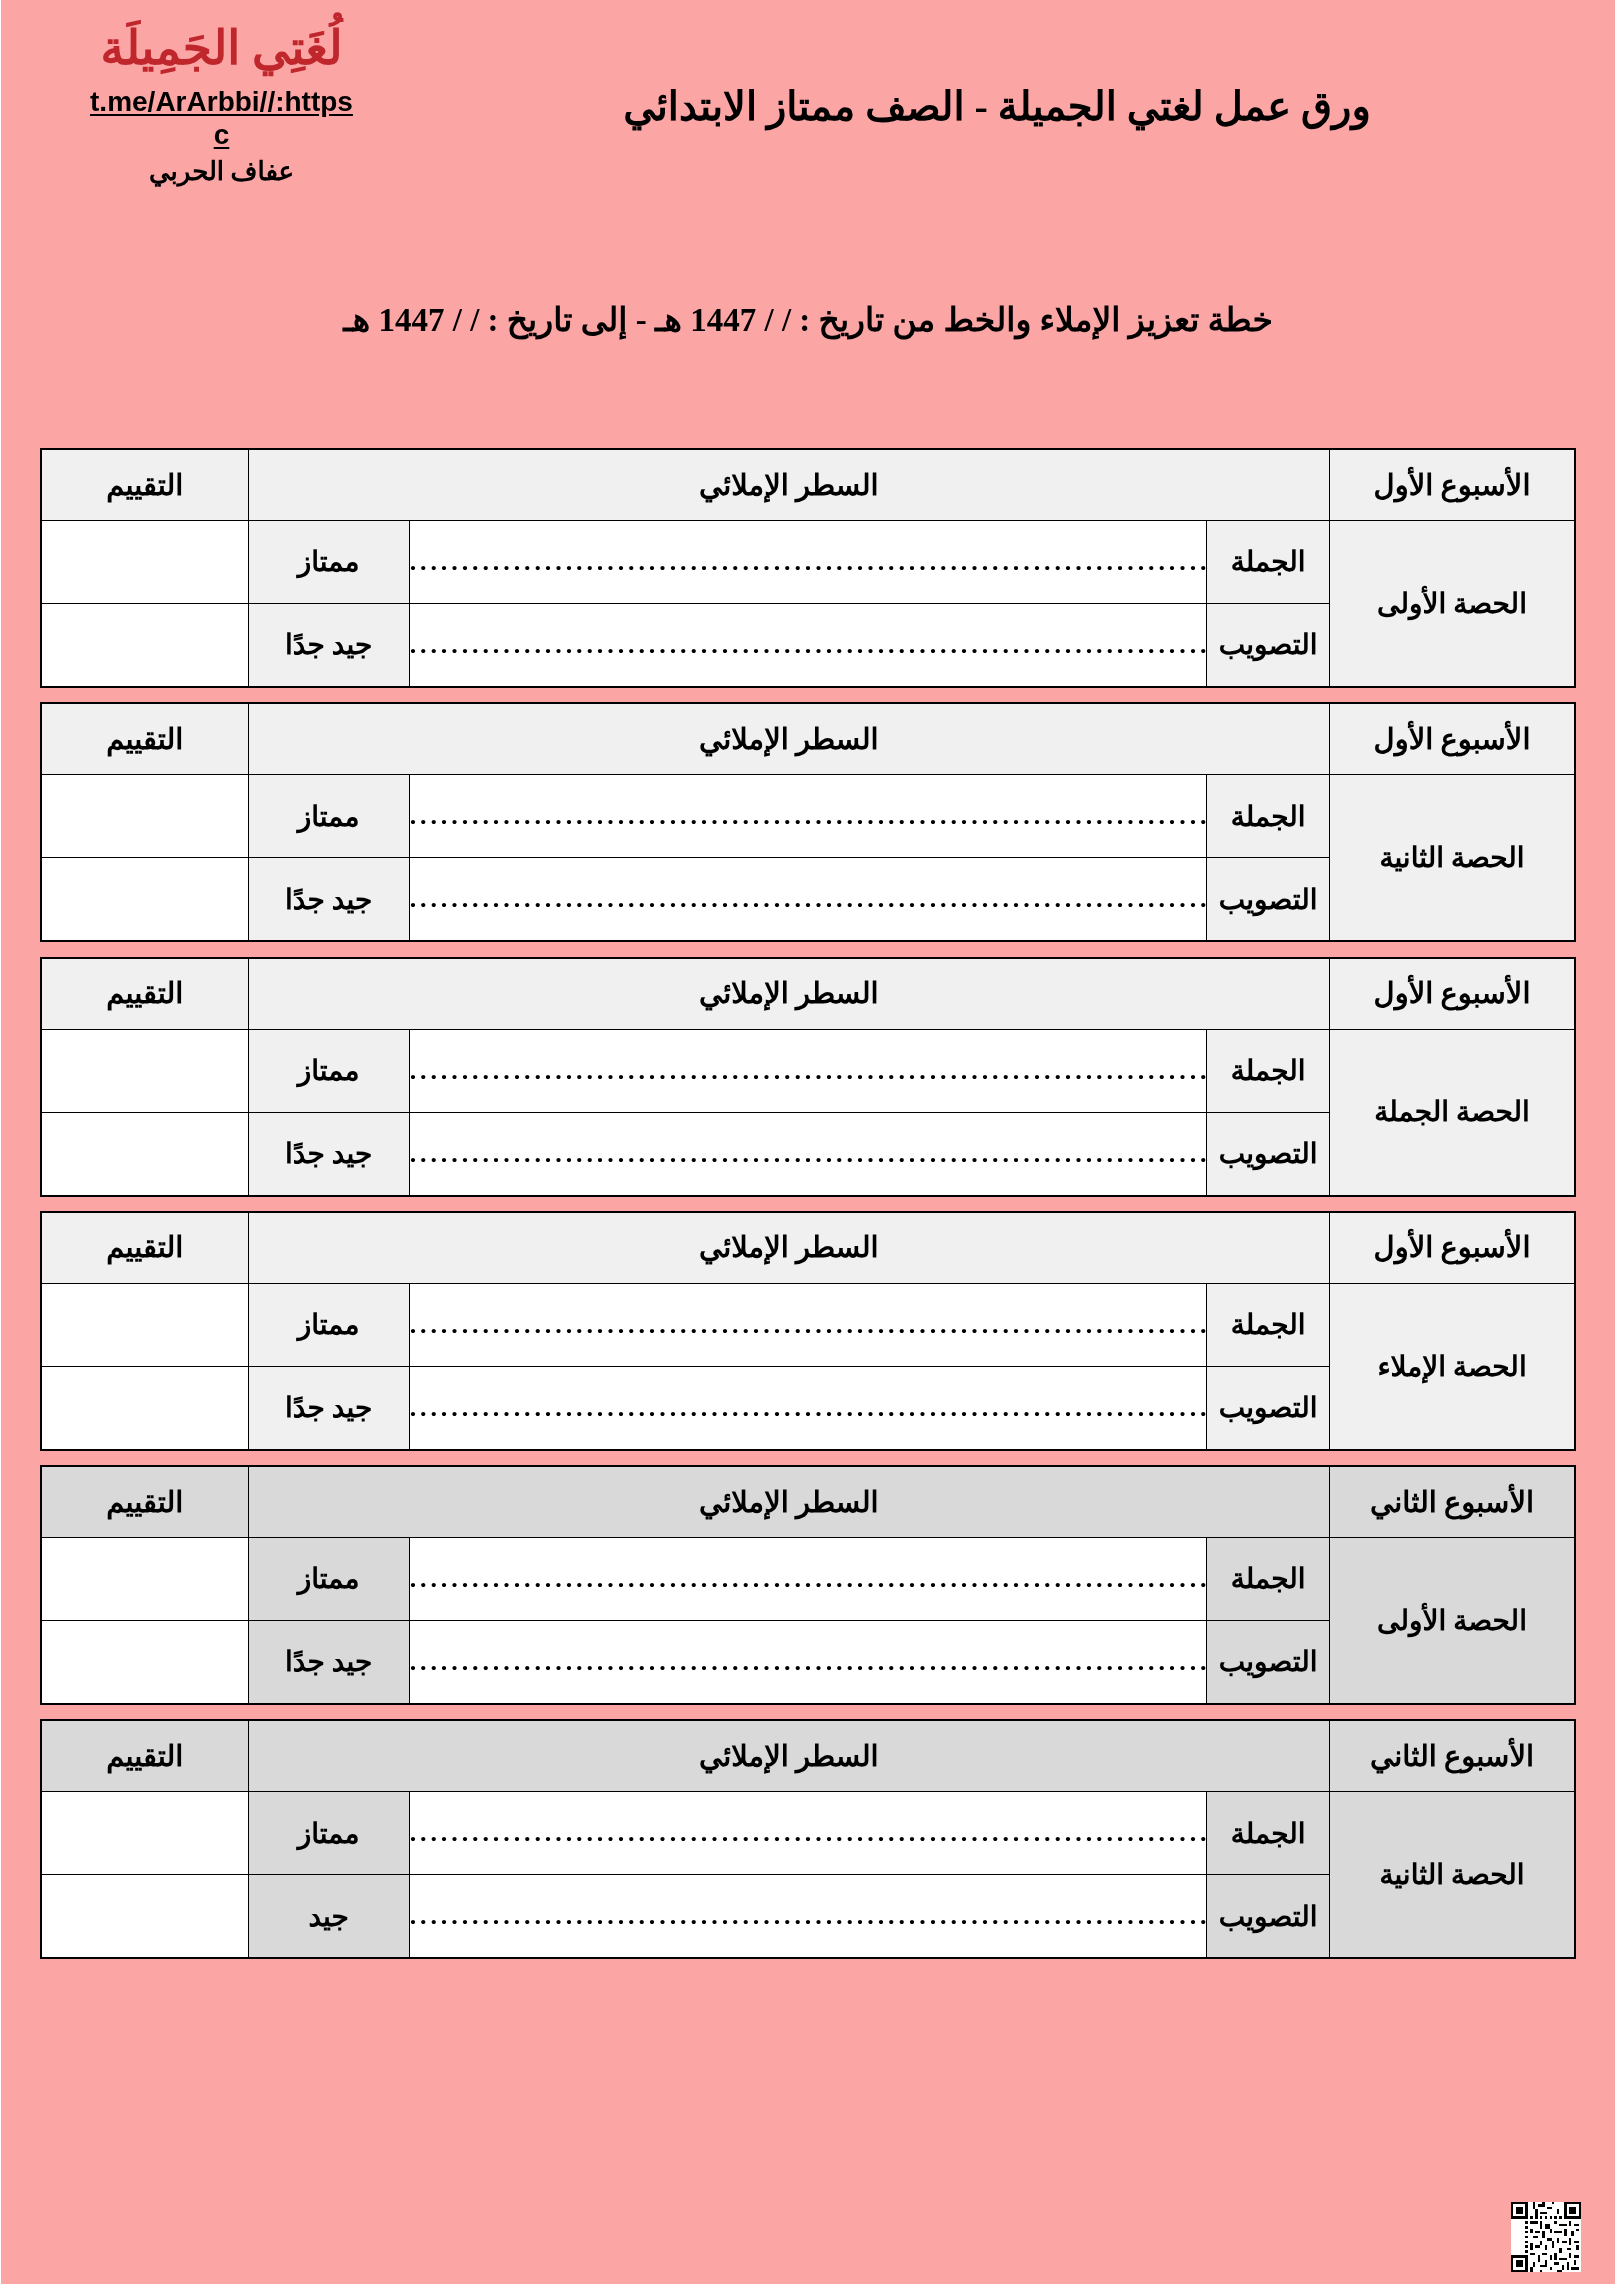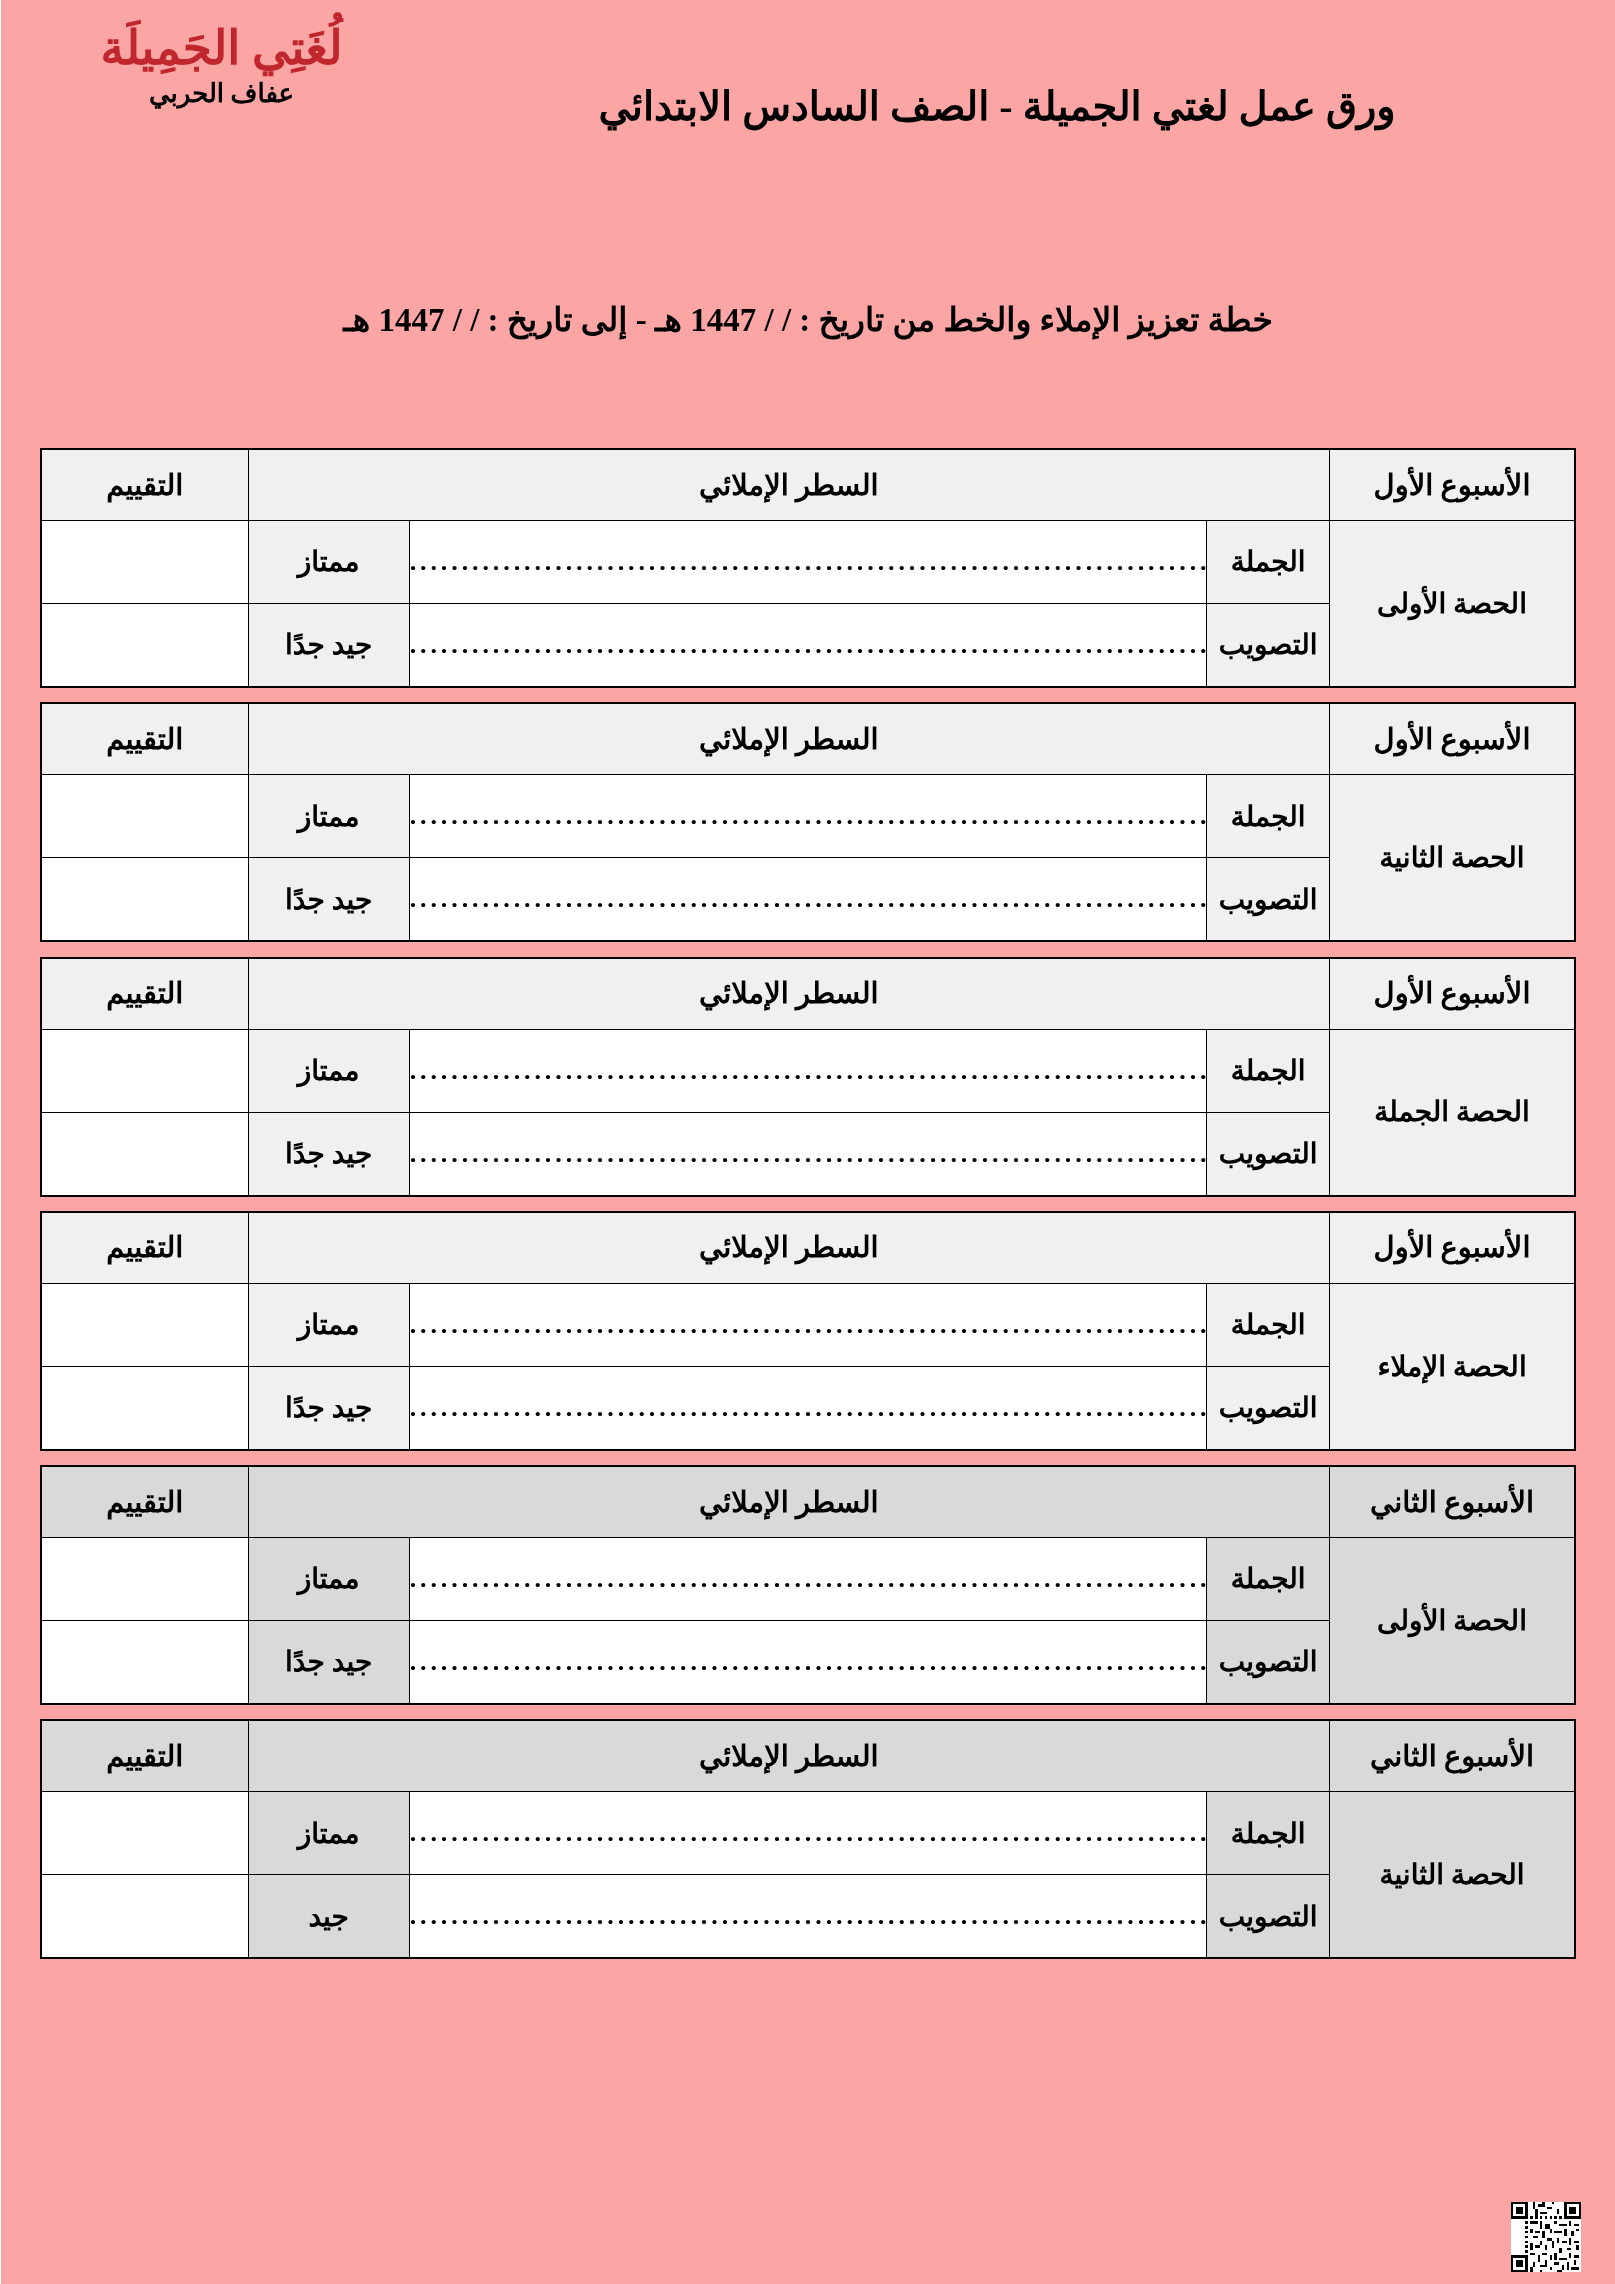--- a/index.html
+++ b/index.html
@@ -207,25 +207,29 @@
 </head>
 <body>
 
 <div class="page">
 
   <div class="header">
 
     <div class="brand-block">
       <div class="brand-logo">لُغَتِي الجَمِيلَة</div>
 
+      <div class="brand-url">
+        <span>t.me/ArArbbi//:https</span><br>
+        <span>c</span>
+      </div>
 
       <div class="brand-author">عفاف الحربي</div>
     </div>
 
-    <div class="doc-title">ورق عمل لغتي الجميلة - الصف السادس الابتدائي</div>
+    <div class="doc-title">ورق عمل لغتي الجميلة - الصف ممتاز الابتدائي</div>
 
     <div class="doc-subtitle">خطة تعزيز الإملاء والخط من تاريخ :    /    /  1447 هـ  -  إلى تاريخ :    /    /  1447 هـ</div>
   </div>
 
   <div class="tables-wrap" id="tables-wrap">
       <table class="plan">
         <colgroup>
           <col class="c-week">
           <col class="c-kind">
           <col class="c-line">

